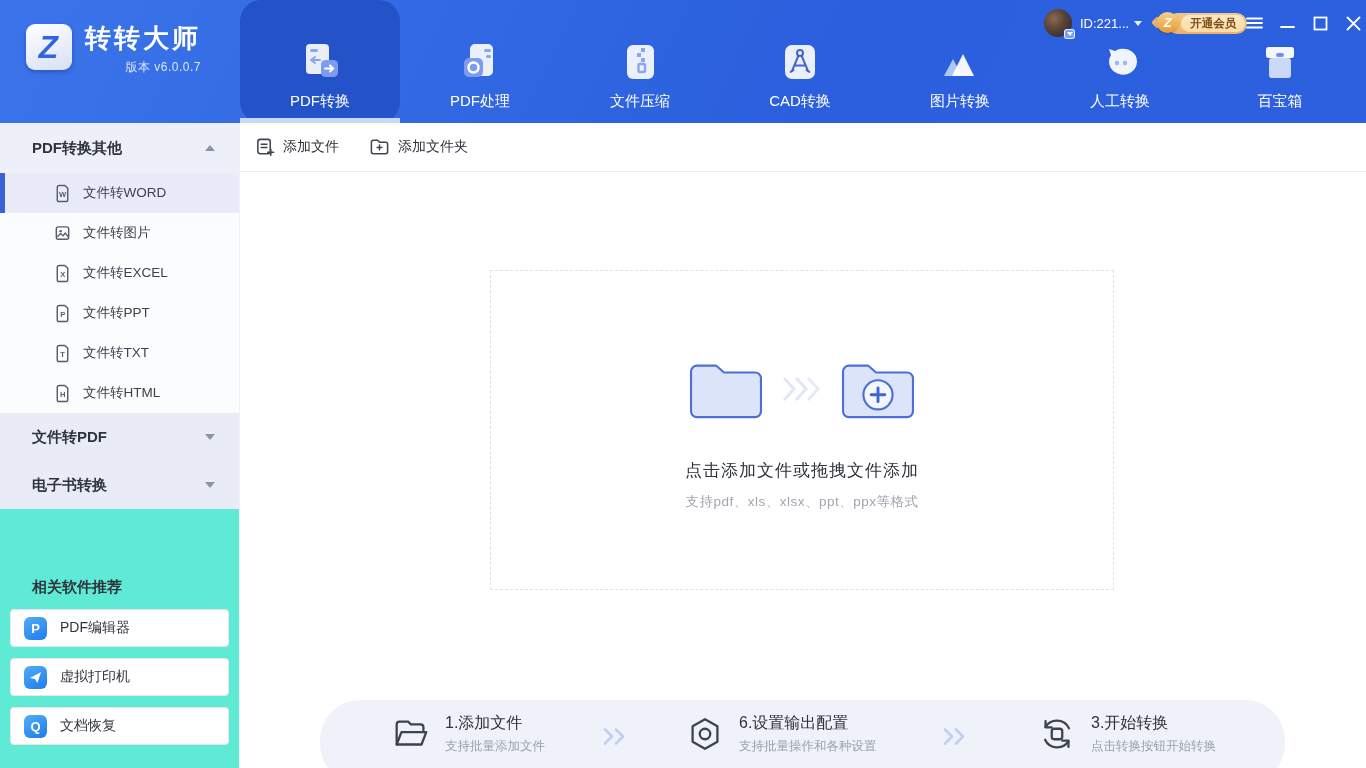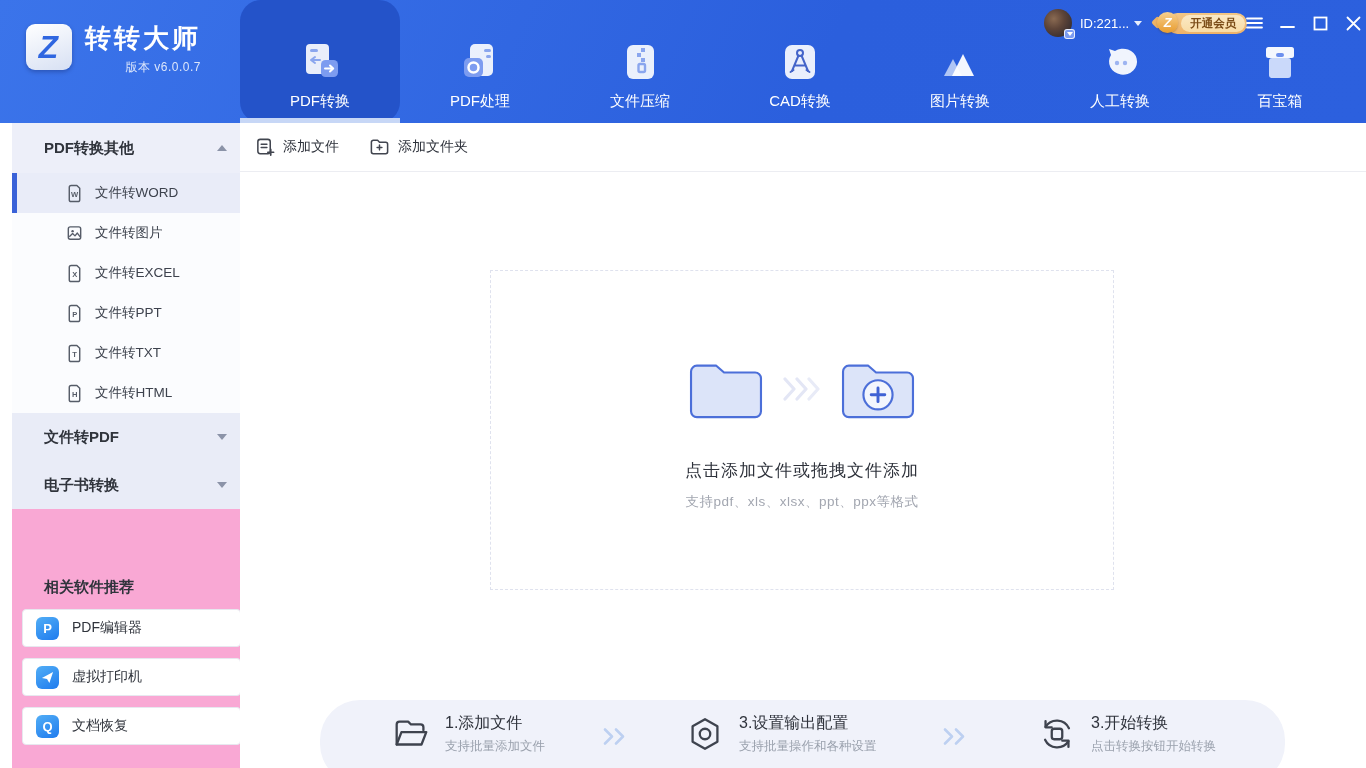--- a/index.html
+++ b/index.html
@@ -44,21 +44,21 @@
     display:flex; align-items:center; justify-content:center; box-shadow:0 1px 2px rgba(90,50,0,.35); }
   .vip-pill { position:relative; margin-left:4px; height:21px; border-radius:11px; padding:2px 2px 2px 14px;
     background:linear-gradient(180deg,#f3c785,#eeb269); display:flex; align-items:center; }
   .vip-inner { height:17px; border-radius:9px; background:linear-gradient(180deg,#fbe9c4,#f8dca6);
     color:#7a4c17; font-size:11.5px; font-weight:700; display:flex; align-items:center; padding:0 9px; white-space:nowrap; }
 
   .win-controls { position:absolute; left:1244px; top:13px; display:flex; gap:13px; align-items:center; }
   .wbtn { width:20px; height:20px; display:flex; align-items:center; justify-content:center; cursor:pointer; }
 
   
-  .sidebar { position:absolute; left:12px; top:123px; width:240px; height:645px; background:#f9a8d4;
+  .sidebar { position:absolute; left:0; top:123px; width:240px; height:645px; background:#5eead4;
     border-right:1px solid #f0f1f6; }
   .section-head { height:50px; display:flex; align-items:center; justify-content:space-between;
     padding:0 24px 0 32px; font-size:15px; font-weight:700; color:#30343c; cursor:pointer; background:#edeff9; }
   .section-head.collapsed { background:#e9ecf7; height:48px; }
   .arr-up { width:0; height:0; border-left:5px solid transparent; border-right:5px solid transparent; border-bottom:6px solid #8b93a8; }
   .arr-down { width:0; height:0; border-left:5px solid transparent; border-right:5px solid transparent; border-top:6px solid #8b93a8; }
   .side-items { background:#fbfcfe; }
   .side-item { height:40px; display:flex; align-items:center; gap:11px; padding-left:48px;
     font-size:13.5px; color:#3d424d; cursor:pointer; border-left:5px solid transparent; }
   .side-item.selected { background:#e9ecf8; border-left:5px solid #3a62d8; }
@@ -366,21 +366,21 @@
           <path d="M3 2.5 l7 7 -7 7 M14 2.5 l7 7 -7 7" fill="none" stroke="#bdd0f1" stroke-width="2.6" stroke-linecap="round" stroke-linejoin="round"></path>
         </svg>
       </span>
 
       <div class="step" style="left:364px;">
         <svg width="42" height="42" viewBox="0 0 44 44">
           <path d="M22 6.5 L35 14 v16 L22 37.5 L9 30 V14 Z" fill="none" stroke="#3e434e" stroke-width="2.4" stroke-linejoin="round"></path>
           <circle cx="22" cy="22" r="5.5" fill="none" stroke="#3e434e" stroke-width="2.4"></circle>
         </svg>
         <div>
-          <div class="step-title">3.设置输出配置</div>
+          <div class="step-title">6.设置输出配置</div>
           <div class="step-desc">支持批量操作和各种设置</div>
         </div>
       </div>
 
       <span class="schev" style="left:622px;">
         <svg width="28" height="19" viewBox="0 0 28 19">
           <path d="M3 2.5 l7 7 -7 7 M14 2.5 l7 7 -7 7" fill="none" stroke="#bdd0f1" stroke-width="2.6" stroke-linecap="round" stroke-linejoin="round"></path>
         </svg>
       </span>
 

